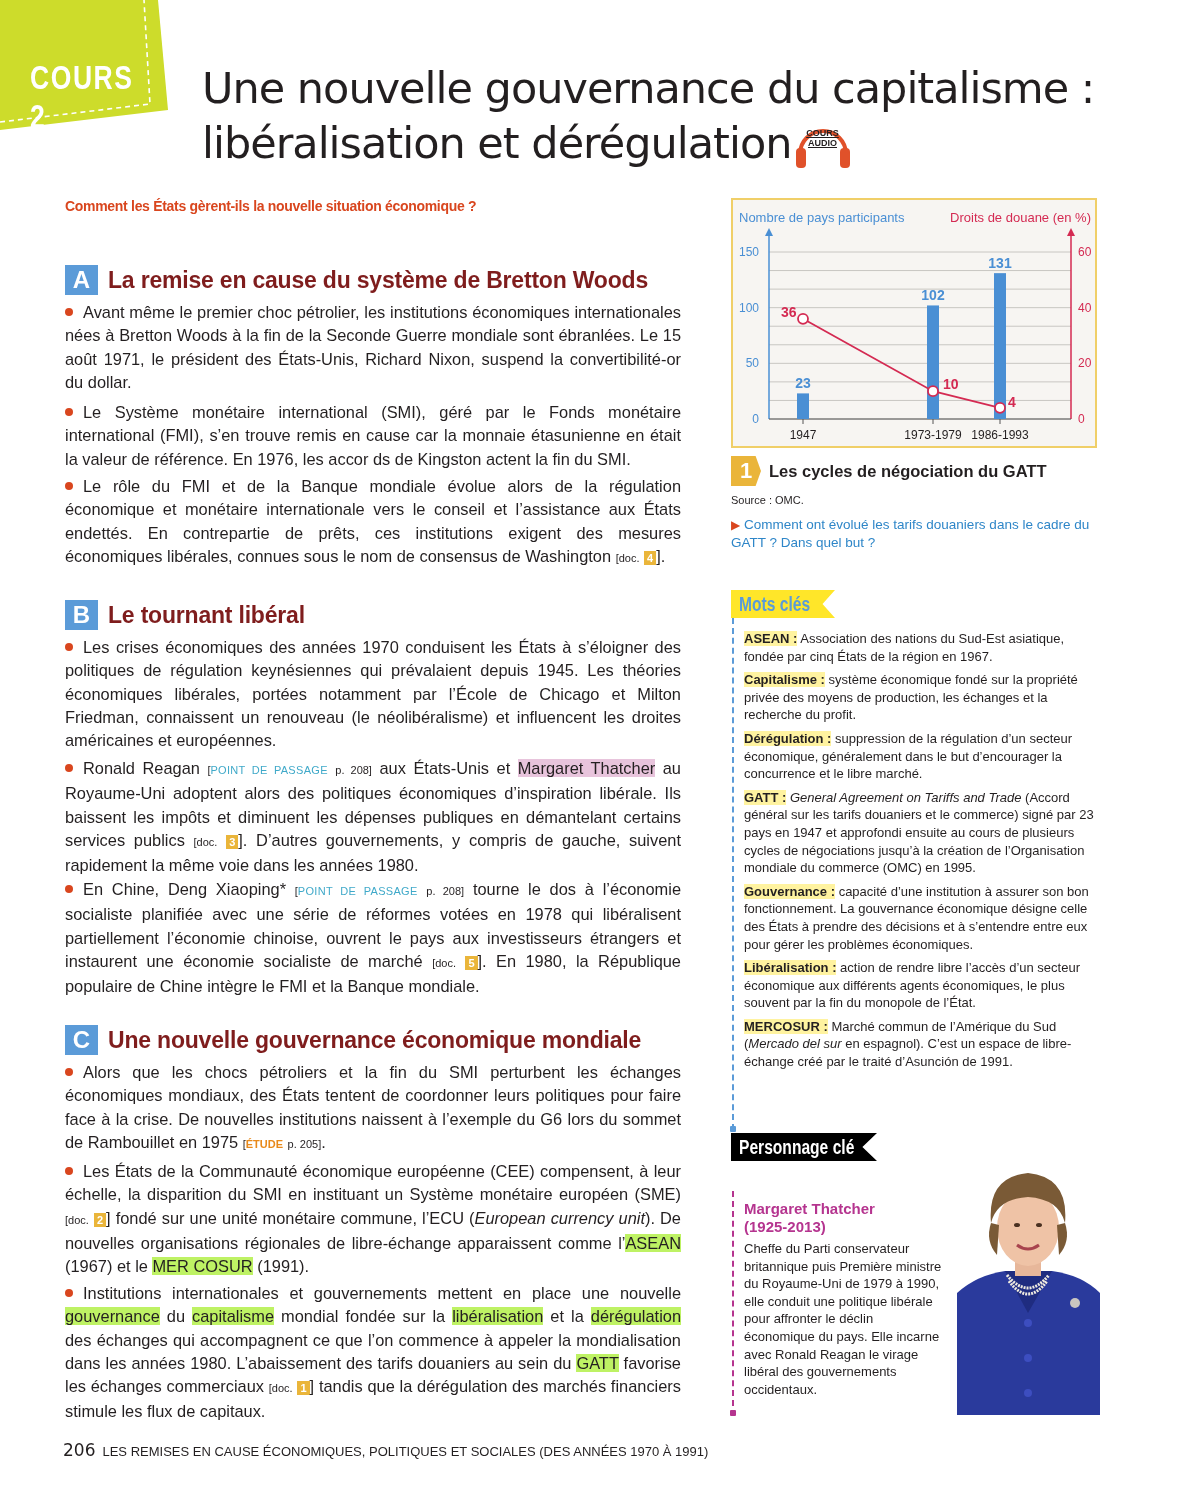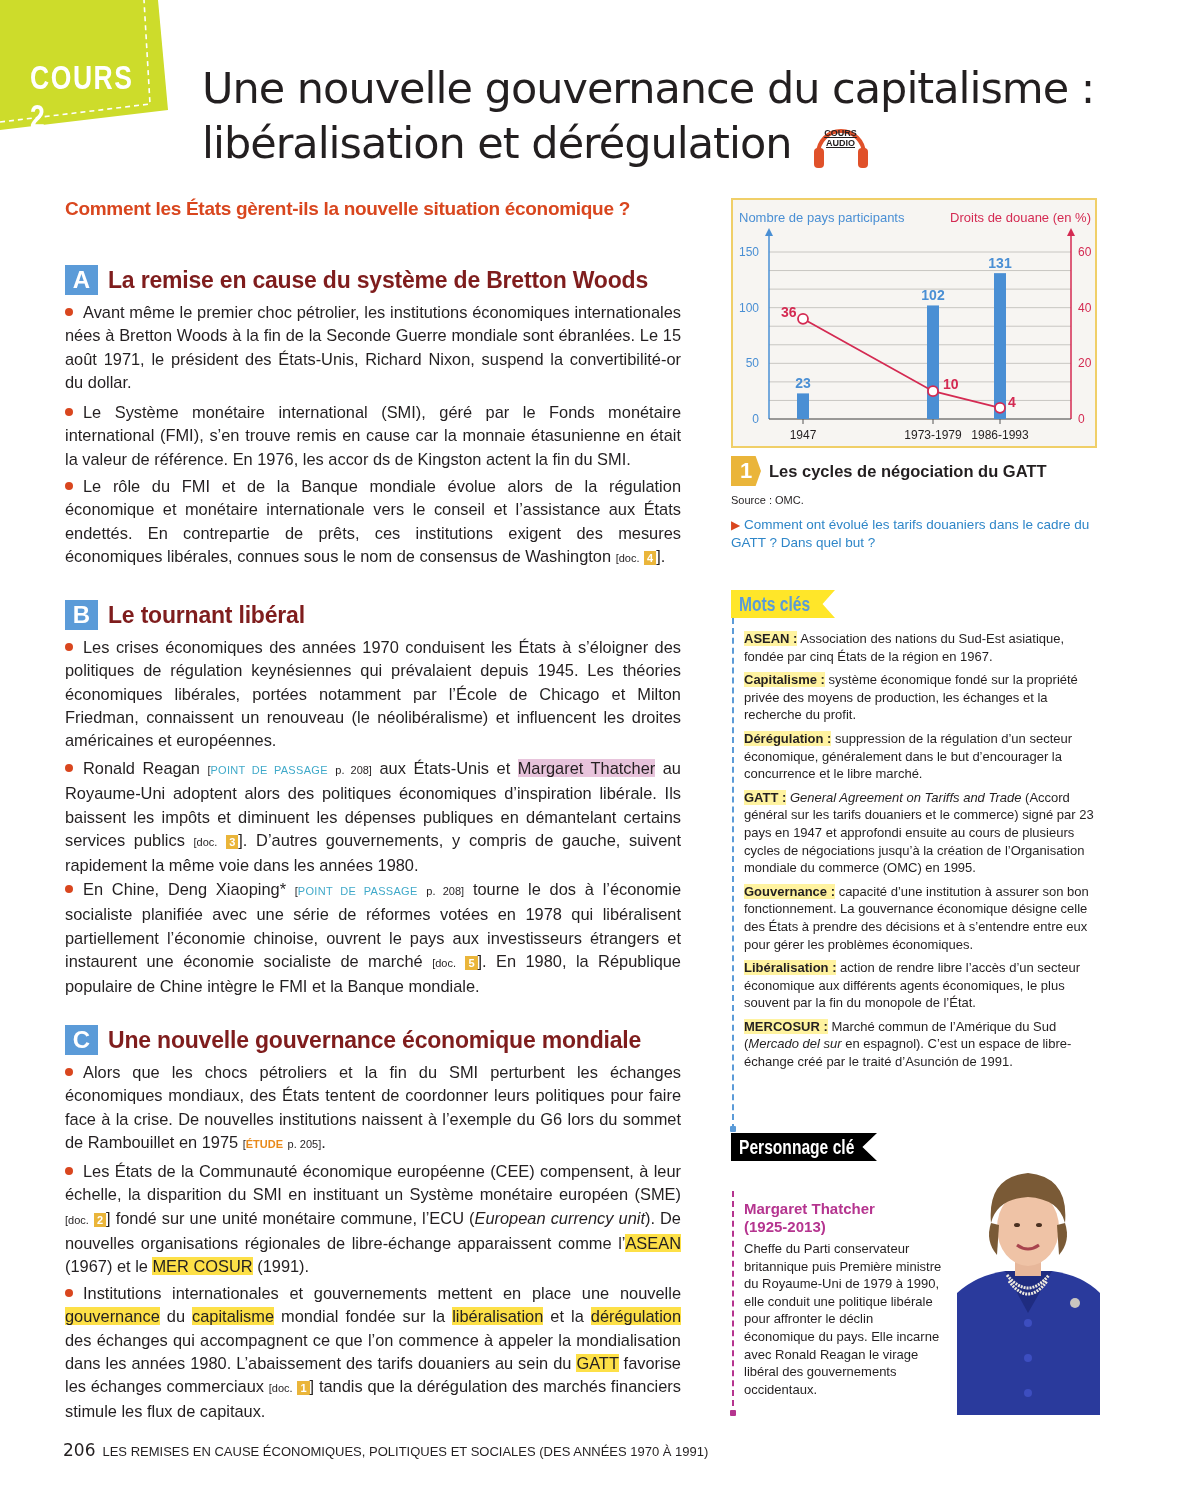--- a/index.html
+++ b/index.html
@@ -5,40 +5,40 @@
   * { box-sizing: border-box; margin: 0; padding: 0; }
   html, body { width: 1179px; height: 1500px; background: #ffffff; }
   body { position: relative; font-family: "Liberation Sans", sans-serif; color: #231f20; overflow: hidden; }
 
   
   .cours-tab { position: absolute; left: 0; top: 0; width: 170px; height: 130px; }
   .cours-tab svg { position: absolute; left: 0; top: 0; }
   .cours-label { position: absolute; left: 30px; top: 58px; font-family: "Liberation Sans", sans-serif; font-weight: bold; font-size: 34px; color: #ffffff; letter-spacing: 2px; transform: scaleX(0.78); transform-origin: left center; }
 
   .title { position: absolute; left: 202px; top: 62px; font-family: "DejaVu Sans", sans-serif; font-size: 43px; line-height: 52px; color: #231f20; letter-spacing: -1px; }
-  .title .l2 { display: flex; align-items: center; gap: 18px; }
+  .title .l2 { display: flex; align-items: center; }
 
   .audio-icon { position: relative; width: 62px; height: 58px; }
   .audio-icon .txt { position: absolute; left: 0; width: 62px; top: 14px; font-size: 9px; font-weight: bold; line-height: 10px; text-align: center; color: #231f20; font-family: "Liberation Sans", sans-serif; letter-spacing: 0; text-decoration: underline; }
 
   
-  .question { position: absolute; left: 65px; top: 198px; font-size: 19px; font-weight: bold; color: #d9461e; letter-spacing: -0.3px; }
+  .question { position: absolute; left: 65px; top: 198px; font-size: 14px; font-weight: bold; color: #d9461e; letter-spacing: -0.3px; }
 
   .section-head { position: absolute; left: 65px; display: flex; align-items: center; gap: 10px; }
   .section-letter { width: 33px; height: 30px; background: #5b9bd8; color: #fff; font-weight: bold; font-size: 24px; display: flex; align-items: center; justify-content: center; }
   .section-title { font-size: 23px; font-weight: bold; color: #7f1d1d; letter-spacing: -0.2px; }
 
   .para { position: absolute; left: 65px; width: 616px; font-size: 16.4px; line-height: 23.3px; color: #231f20; text-align: justify; }
   .bullet { display: inline-block; width: 8px; height: 8px; border-radius: 50%; background: #d9461e; margin-right: 10px; vertical-align: 2px; }
   .pp { font-size: 11px; color: #3fa9c9; letter-spacing: 0.3px; }
   .ppref { font-size: 11px; color: #231f20; }
   .etude { font-size: 11px; color: #e8891a; font-weight: bold; }
   .docref { font-size: 11px; }
   .docnum { display: inline-block; background: #eab53a; color: #fff; font-weight: bold; font-size: 11px; padding: 0 3px; line-height: 14px; }
-  .hl-y { background: #fde047; }
+  .hl-y { background: #bef264; }
   .hl-p { background: #e8c4dc; }
 
   
   .chart-box { position: absolute; left: 731px; top: 198px; width: 366px; height: 250px; background: #f7f5f2; border: 2px solid #f0cf68; }
   .chart-box svg { position: absolute; left: 0; top: 0; }
   .doc-title { position: absolute; left: 731px; top: 456px; display: flex; align-items: center; gap: 8px; }
   .doc-num-badge { width: 30px; height: 30px; background: #eab53a; color: #fff; font-weight: bold; font-size: 22px; display: flex; align-items: center; justify-content: center; clip-path: polygon(0 0, 82% 0, 100% 50%, 82% 100%, 0 100%); }
   .doc-title-text { font-size: 16.5px; font-weight: bold; color: #231f20; }
   .source { position: absolute; left: 731px; top: 494px; font-size: 11px; color: #231f20; }
   .doc-question { position: absolute; left: 731px; top: 516px; width: 370px; font-size: 13.5px; line-height: 17px; color: #2e86c8; }

